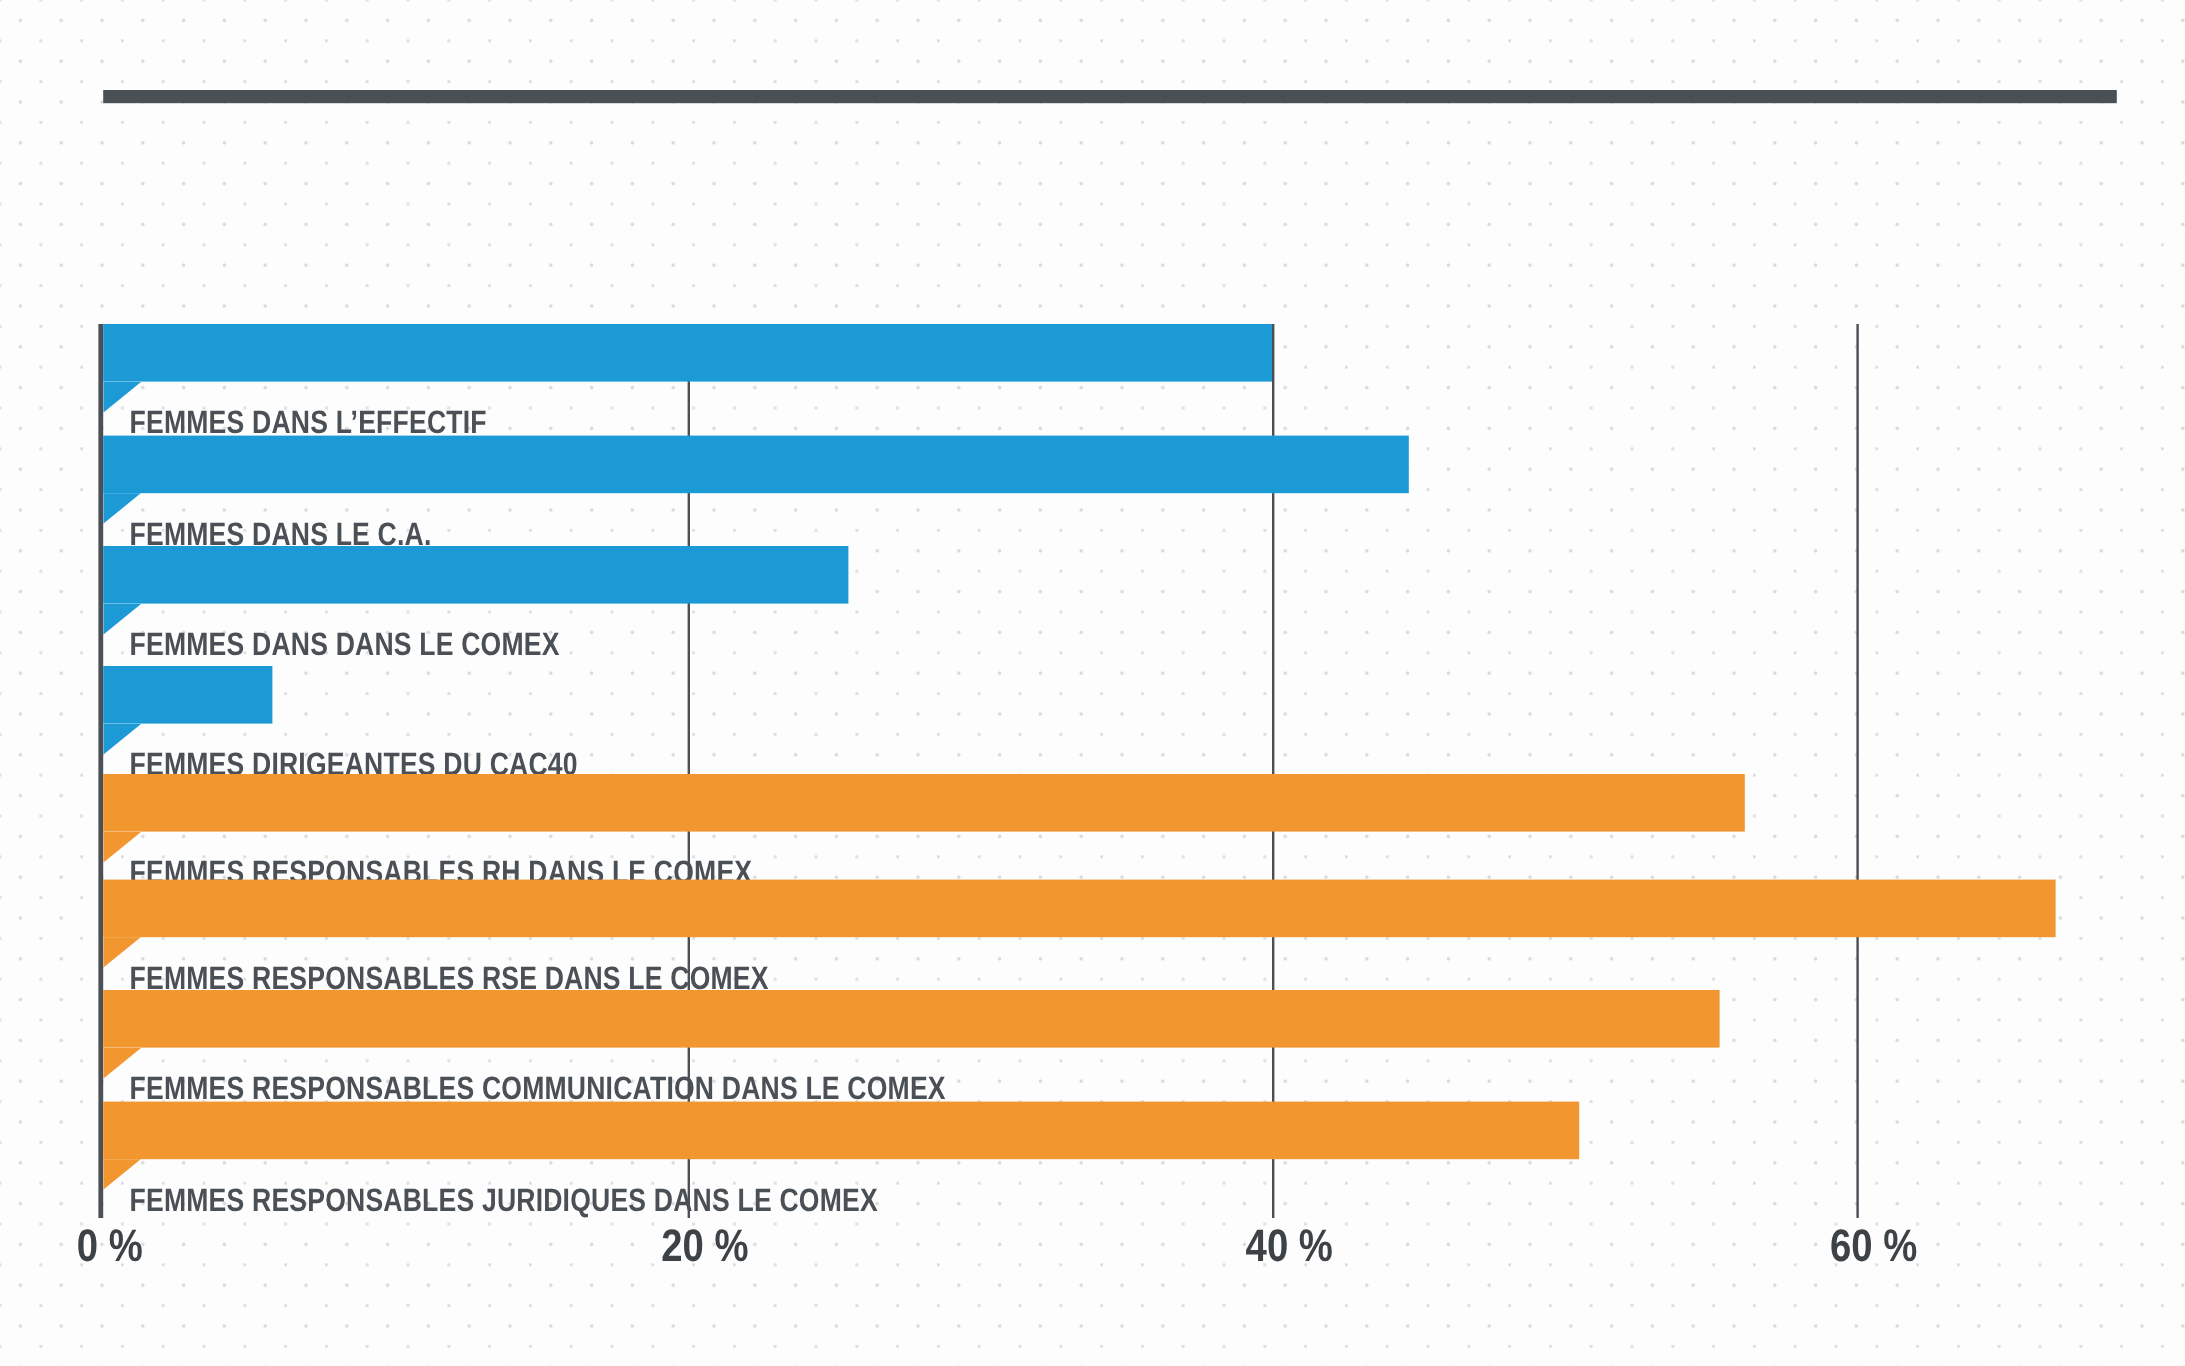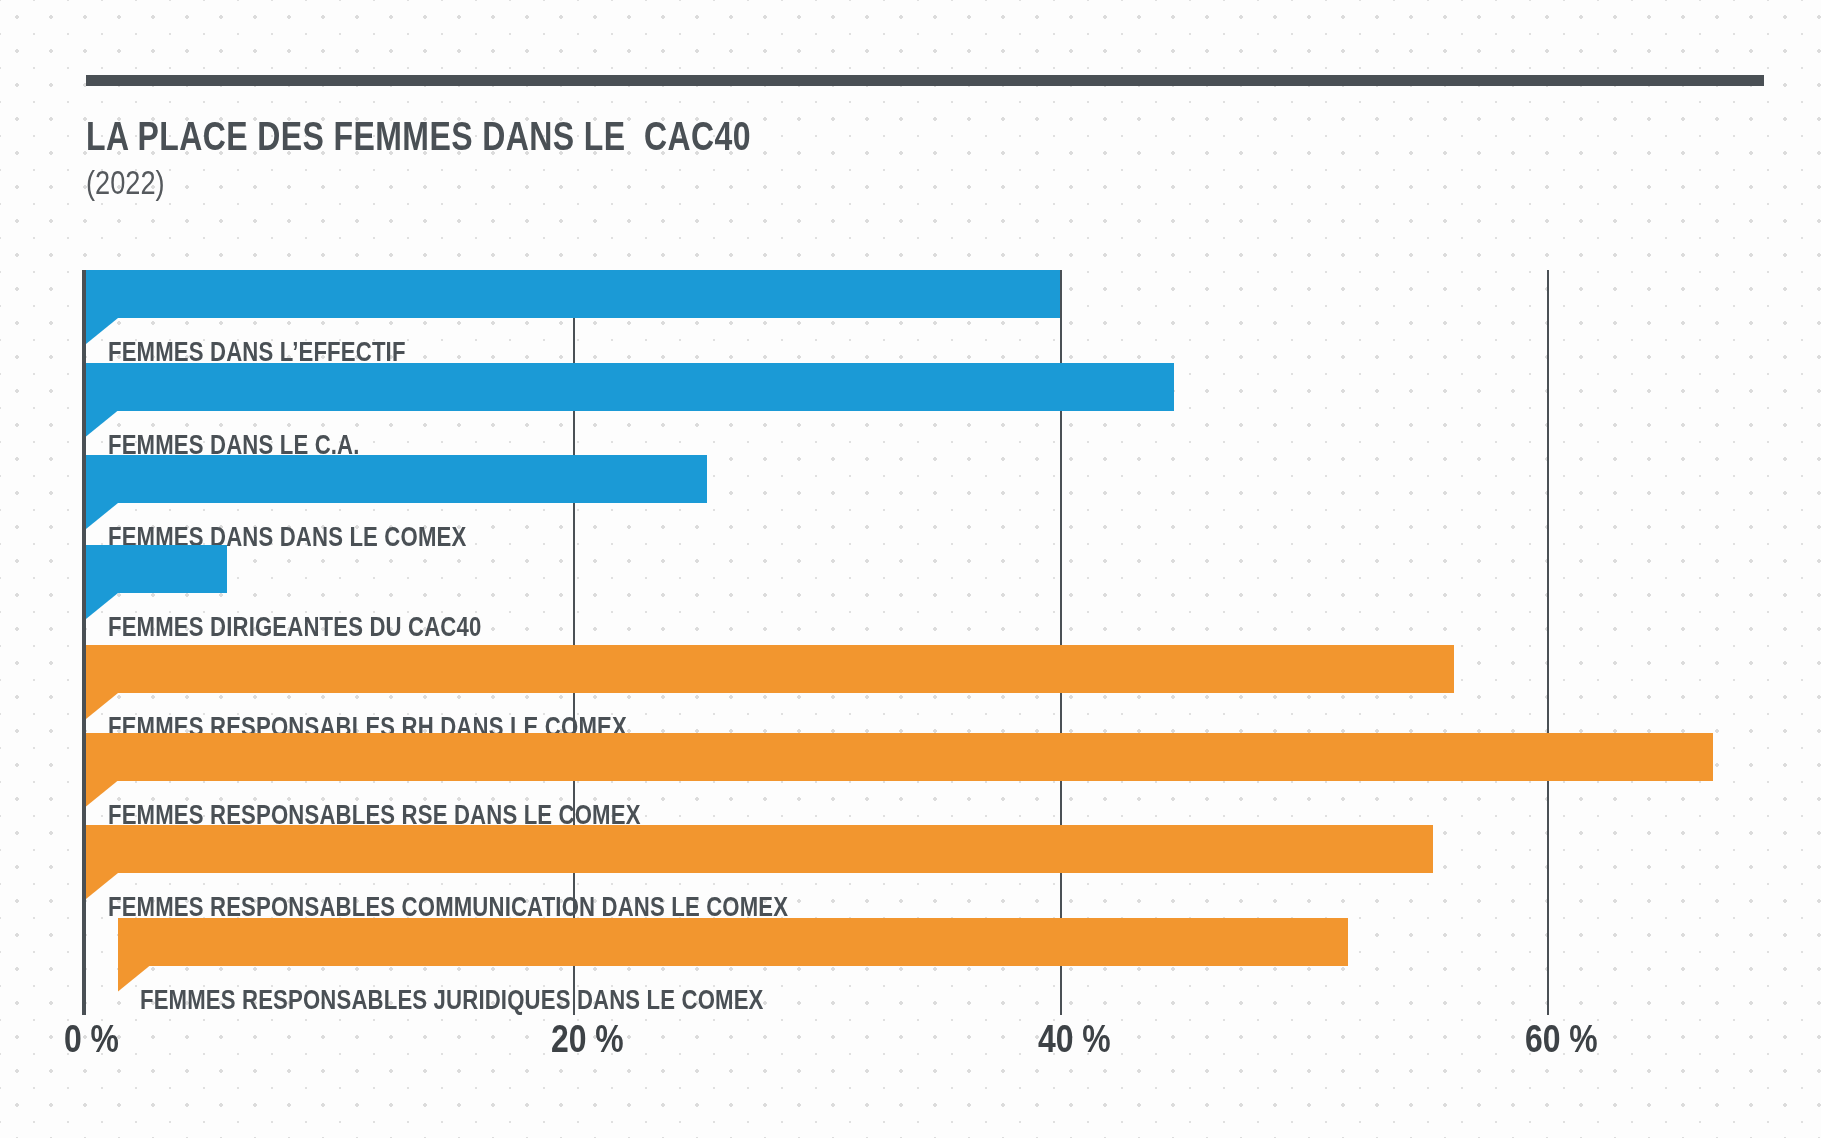--- a/index.html
+++ b/index.html
@@ -162,24 +162,20 @@
 </style>
 </head>
 <body>
 
 <div id="page">
 
   <div id="dot-texture"></div>
 
   <div id="top-rule"></div>
 
-  <div id="title-block">
-    <div id="chart-title">LA PLACE DES FEMMES DANS LE  CAC40</div>
-    <div id="chart-subtitle">(2022)</div>
-  </div>
 
   <div id="plot">
     <div id="y-axis-line"></div>
     <div id="gridlines">
         <div class="gridline" style="left: 487px;"></div>
         <div class="gridline" style="left: 974px;"></div>
         <div class="gridline" style="left: 1461px;"></div>
       </div>
     <div id="bars">
         <div class="bar-row" style="top: 0px; height: 92.5px;">
@@ -190,41 +186,41 @@
         <div class="bar-row" style="top: 92.5px; height: 92.5px;">
           <div class="bar" style="width: 1088.44px; background: rgb(27, 154, 214);"></div>
           <div class="bar-tail" style="background: rgb(27, 154, 214);"></div>
           <div class="bar-label" style="top: 69px;">FEMMES DANS LE C.A.</div>
         </div>
         <div class="bar-row" style="top: 185px; height: 92.5px;">
           <div class="bar" style="width: 620.925px; background: rgb(27, 154, 214);"></div>
           <div class="bar-tail" style="background: rgb(27, 154, 214);"></div>
           <div class="bar-label" style="top: 69px;">FEMMES DANS DANS LE COMEX</div>
         </div>
-        <div class="bar-row" style="top: 275px; height: 92.5px;">
+        <div class="bar-row" style="top: 285px; height: 92.5px;">
           <div class="bar" style="width: 141.23px; background: rgb(27, 154, 214);"></div>
           <div class="bar-tail" style="background: rgb(27, 154, 214);"></div>
           <div class="bar-label" style="top: 69px;">FEMMES DIRIGEANTES DU CAC40</div>
         </div>
         <div class="bar-row" style="top: 375px; height: 92.5px;">
           <div class="bar" style="width: 1368.47px; background: rgb(242, 150, 47);"></div>
           <div class="bar-tail" style="background: rgb(242, 150, 47);"></div>
           <div class="bar-label" style="top: 69px;">FEMMES RESPONSABLES RH DANS LE COMEX</div>
         </div>
         <div class="bar-row" style="top: 462.5px; height: 92.5px;">
           <div class="bar" style="width: 1626.58px; background: rgb(242, 150, 47);"></div>
           <div class="bar-tail" style="background: rgb(242, 150, 47);"></div>
           <div class="bar-label" style="top: 69px;">FEMMES RESPONSABLES RSE DANS LE COMEX</div>
         </div>
         <div class="bar-row" style="top: 555px; height: 92.5px; text-align: center;">
           <div class="bar" style="width: 1346.56px; background: rgb(242, 150, 47);"></div>
           <div class="bar-tail" style="background: rgb(242, 150, 47);"></div>
           <div class="bar-label" style="top: 69px;">FEMMES RESPONSABLES COMMUNICATION DANS LE COMEX</div>
         </div>
-        <div class="bar-row" style="top: 647.5px; height: 92.5px; margin-left: 32px;">
+        <div class="bar-row" style="top: 647.5px; height: 92.5px;">
           <div class="bar" style="width: 1229.67px; background: rgb(242, 150, 47);"></div>
           <div class="bar-tail" style="background: rgb(242, 150, 47);"></div>
           <div class="bar-label" style="top: 69px;">FEMMES RESPONSABLES JURIDIQUES DANS LE COMEX</div>
         </div>
       </div>
   </div>
 
   <div id="x-axis">
       <div class="xtick" style="left: 64px;">0 %</div>
       <div class="xtick" style="left: 551px;">20 %</div>

